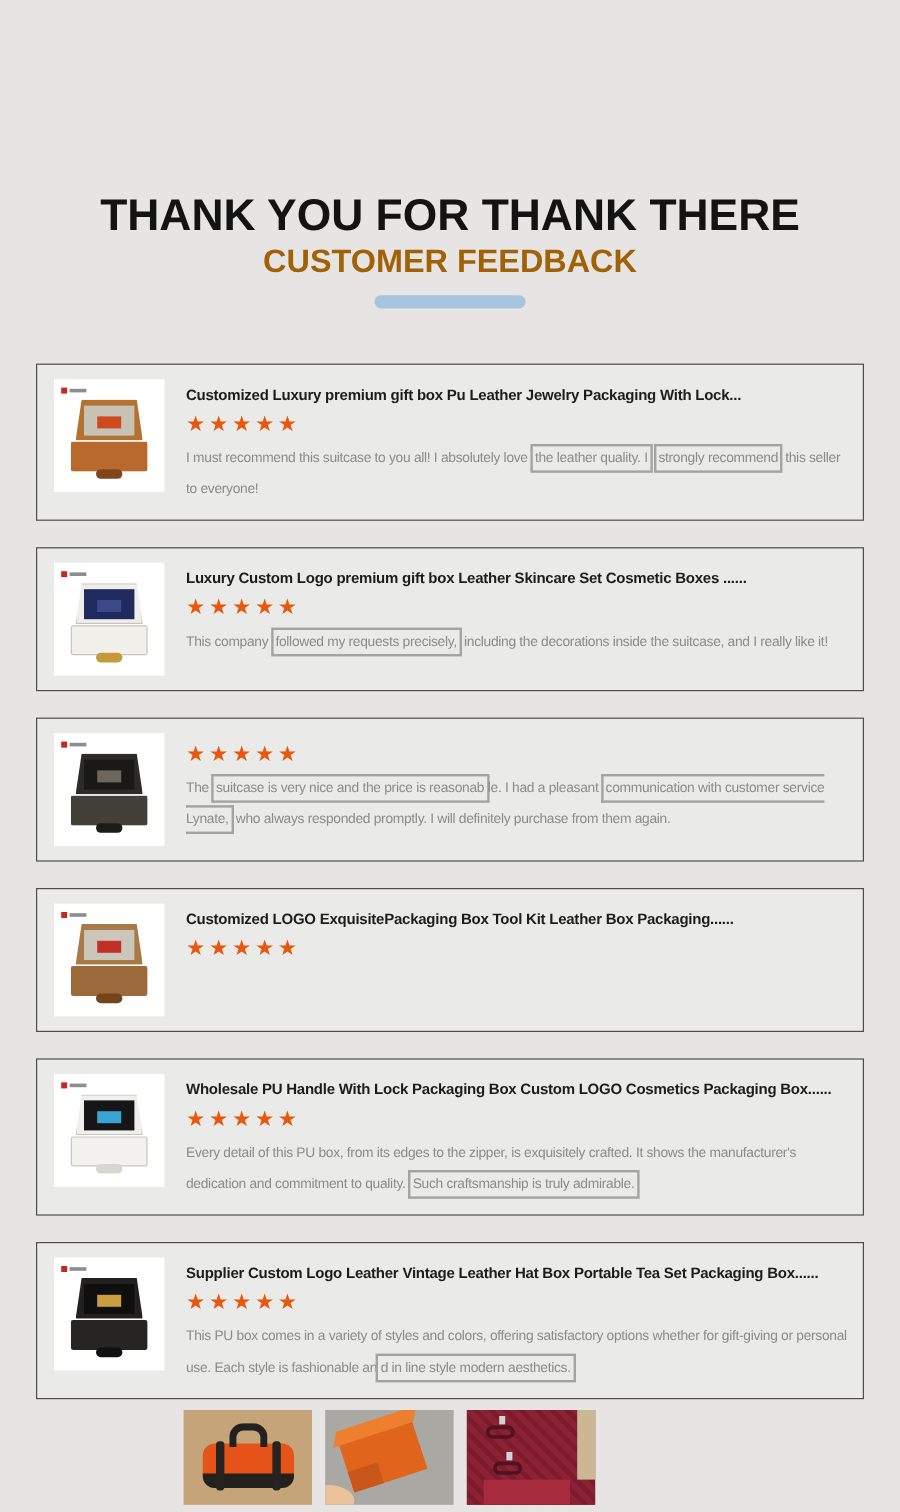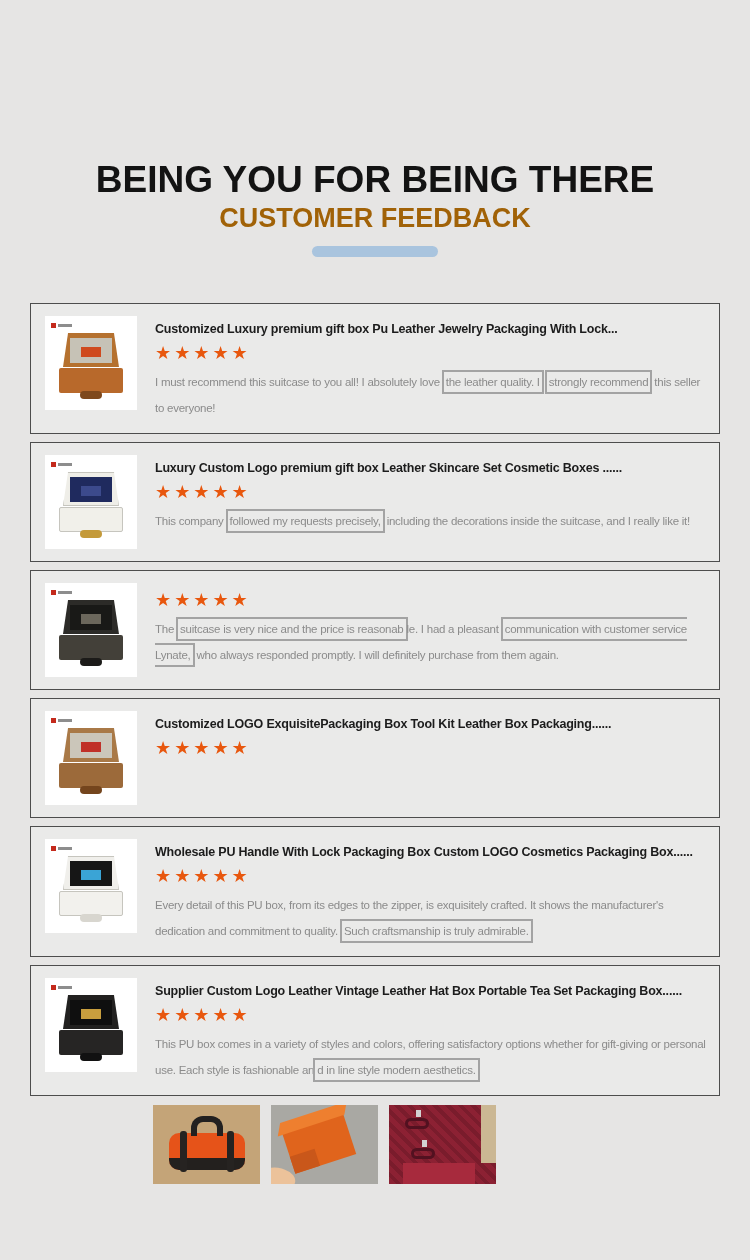--- a/index.html
+++ b/index.html
@@ -5,21 +5,21 @@
   * { margin:0; padding:0; box-sizing:border-box; }
   html,body { width:750px; height:1260px; overflow:hidden; }
   body { background:#e6e5e4; font-family:"Liberation Sans", sans-serif; }
   .page { width:750px; height:1260px; position:relative; }
 
   header { padding-top:160px; text-align:center; }
   h1 { font-size:37px; line-height:40px; font-weight:bold; color:#131313; letter-spacing:0; }
   h2 { font-size:27px; line-height:30px; font-weight:bold; color:#a16207; margin-top:3px; }
   .bar { width:126px; height:11px; border-radius:6px; margin:13px auto 0; }
 
-  .reviews { width:690px; margin:46px auto 0; display:flex; flex-direction:column; gap:8px; }
+  .reviews { width:690px; margin:46px auto 0; display:flex; flex-direction:column; gap:22px; }
   .card { border:1px solid #4d4d4d; background:#eaeae9; min-height:118px;
           display:flex; padding:12px 10px 12px 14px; }
 
   
   .art { width:92px; height:94px; background:#ffffff; position:relative; flex:none; }
   .brandlogo { position:absolute; left:6px; top:7px; display:flex; align-items:center; gap:2px; }
   .brandlogo .dot { width:5px; height:5px; background:#c42a1c; }
   .brandlogo .word { width:14px; height:3px; background:#8d8d8d; }
   .lid { position:absolute; left:18px; top:17px; width:56px; height:34px;
          background:var(--lid); border:1px solid var(--edge);
@@ -68,21 +68,21 @@
   .p3 .hdl.one { left:16px; top:13px; } .p3 .hdl.two { left:22px; top:43px; }
   .p3 .lock { position:absolute; width:5px; height:7px; background:#d2d2d2; }
   .p3 .lock.one { left:27px; top:5px; } .p3 .lock.two { left:33px; top:35px; }
 </style>
 </head>
 <body style="background: rgb(230, 229, 228);">
 
 <div class="page">
 
   <header>
-    <h1>BEING YOU FOR BEING THERE</h1>
+    <h1>THANK YOU FOR THANK THERE</h1>
     <h2>CUSTOMER FEEDBACK</h2>
     <div class="bar" style="background: rgb(169, 196, 222);"></div>
   </header>
 
   <main class="reviews">
   <section class="card">
     <div class="art" title="open orange leather jewelry suitcase with accessories inside" style="--lid: #b5712f; --inner: #c6c2b6; --base: #b8692b; --accent: #cf4a1e; --handle: #7e481c; --edge: transparent;">
       <div class="brandlogo">
         <span class="dot"></span>
         <span class="word"></span>

